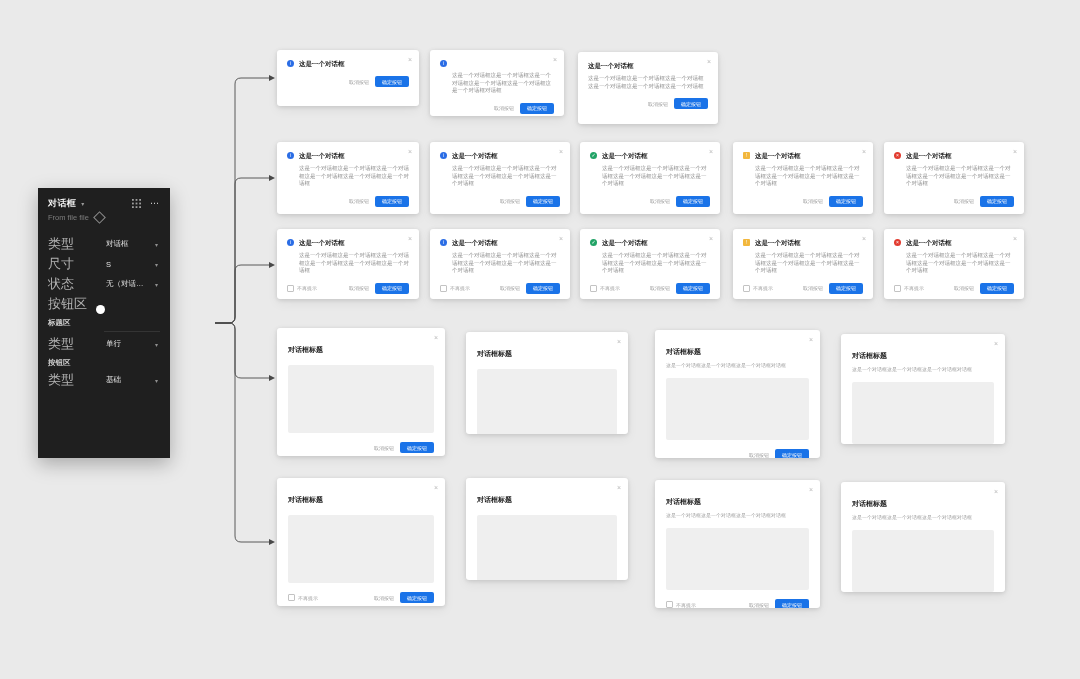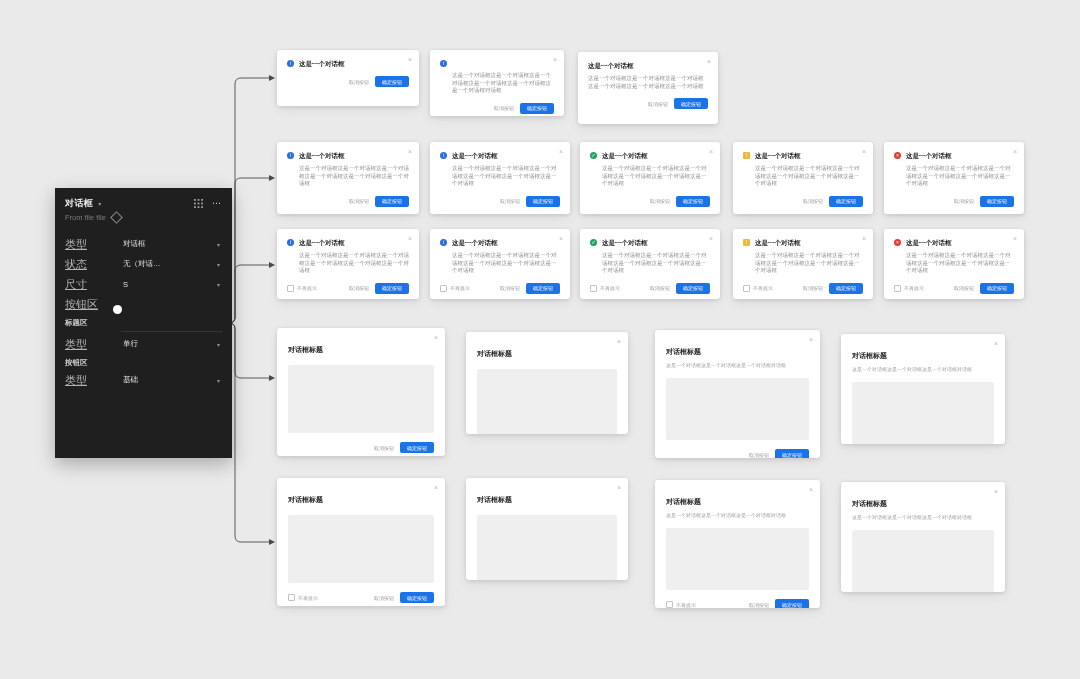--- a/index.html
+++ b/index.html
@@ -9,38 +9,38 @@
     font-family:"Liberation Sans","DejaVu Sans",sans-serif;
     -webkit-font-smoothing:antialiased;
   }
   #canvas{position:relative;width:1080px;height:679px;}
 
   
   #links{position:absolute;left:0;top:0;width:1080px;height:679px;pointer-events:none;}
 
   
   .panel{
-    position:absolute;left:55px;top:188px;width:177px;height:270px;
+    position:absolute;left:38px;top:188px;width:132px;height:270px;
     background:#1f1f1f;color:#d8d8d8;
     box-shadow:0 6px 18px rgba(0,0,0,.28);
     font-size:7.5px;
   }
   .panel-head{display:flex;align-items:center;padding:9px 10px 0 10px;}
   .panel-title{font-size:9px;font-weight:bold;color:#f2f2f2;letter-spacing:.4px;}
   .chev{margin-left:5px;font-size:6px;color:#9a9a9a;}
   .panel-head-right{margin-left:auto;display:flex;align-items:center;gap:9px;}
   .ico-grid{width:9px;height:9px;opacity:.72;display:block;}
   .ico-dots{font-size:9px;color:#cfcfcf;letter-spacing:1px;line-height:7px;}
   .panel-sub{display:flex;align-items:center;padding:3px 10px 0 10px;color:#7d7d7d;font-size:7.5px;}
   .diamond{width:7px;height:7px;border:1px solid #8d8d8d;transform:rotate(45deg);margin-left:6px;}
   .panel-name{padding:13px 10px 0 16px;color:#dcdcdc;font-size:8px;}
 
   .rows{margin-top:12px;}
   .row{display:flex;align-items:center;height:20px;padding:0 10px;}
-  .row .lbl{width:58px;color:#b4b4b4;font-size:11px;text-decoration:underline;}
+  .row .lbl{width:58px;color:#b4b4b4;font-size:13px;}
   .row .val{color:#e2e2e2;font-size:7.5px;flex:1;}
   .row .vchev{color:#8e8e8e;font-size:6px;margin-left:auto;padding-right:2px;}
   .section{padding:4px 10px 2px 10px;color:#cfcfcf;font-size:7.5px;font-weight:bold;}
   .divider{height:1px;background:#343434;margin:1px 10px 2px 66px;}
   .toggle{width:22px;height:11px;border-radius:6px;background:#0b74e5;position:relative;}
   .toggle:after{content:"";position:absolute;right:1px;top:1px;width:9px;height:9px;border-radius:50%;background:#fff;}
 
   
   .card{
     position:absolute;background:#fff;border-radius:3px;
@@ -120,27 +120,27 @@
 
 
     <div class="rows">
 
       <div class="row">
         <span class="lbl">类型</span>
         <span class="val">对话框</span>
         <span class="vchev">▾</span>
       </div>
       <div class="row">
+        <span class="lbl">尺寸</span>
+        <span class="val">S</span>
+        <span class="vchev">▾</span>
+      </div>
+      <div class="row">
         <span class="lbl">状态</span>
         <span class="val">无（对话…</span>
-        <span class="vchev">▾</span>
-      </div>
-      <div class="row">
-        <span class="lbl">尺寸</span>
-        <span class="val">S</span>
         <span class="vchev">▾</span>
       </div>
       <div class="row">
         <span class="lbl">按钮区</span>
         <span class="val"><span class="toggle"></span></span>
       </div>
 
       <div class="section">标题区</div>
       <div class="divider"></div>
       <div class="row">

